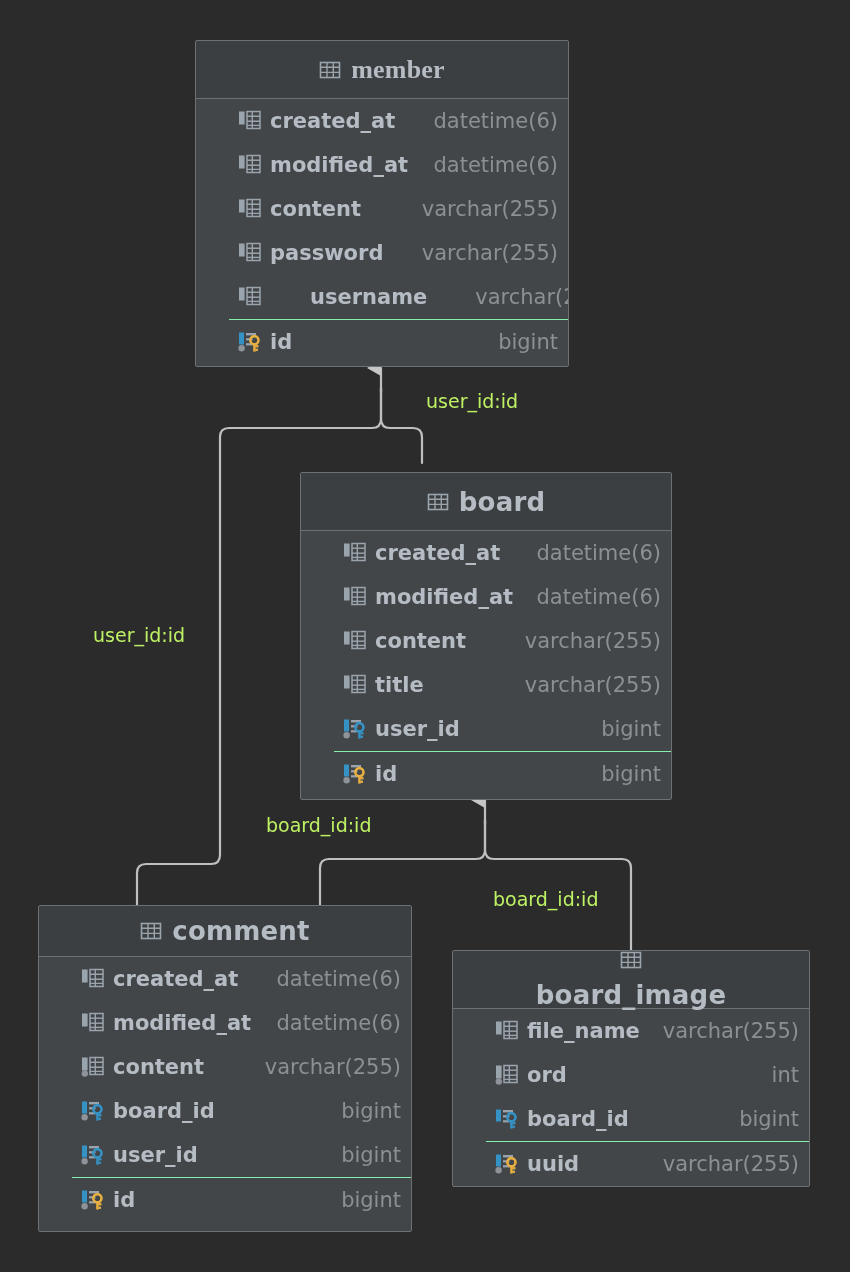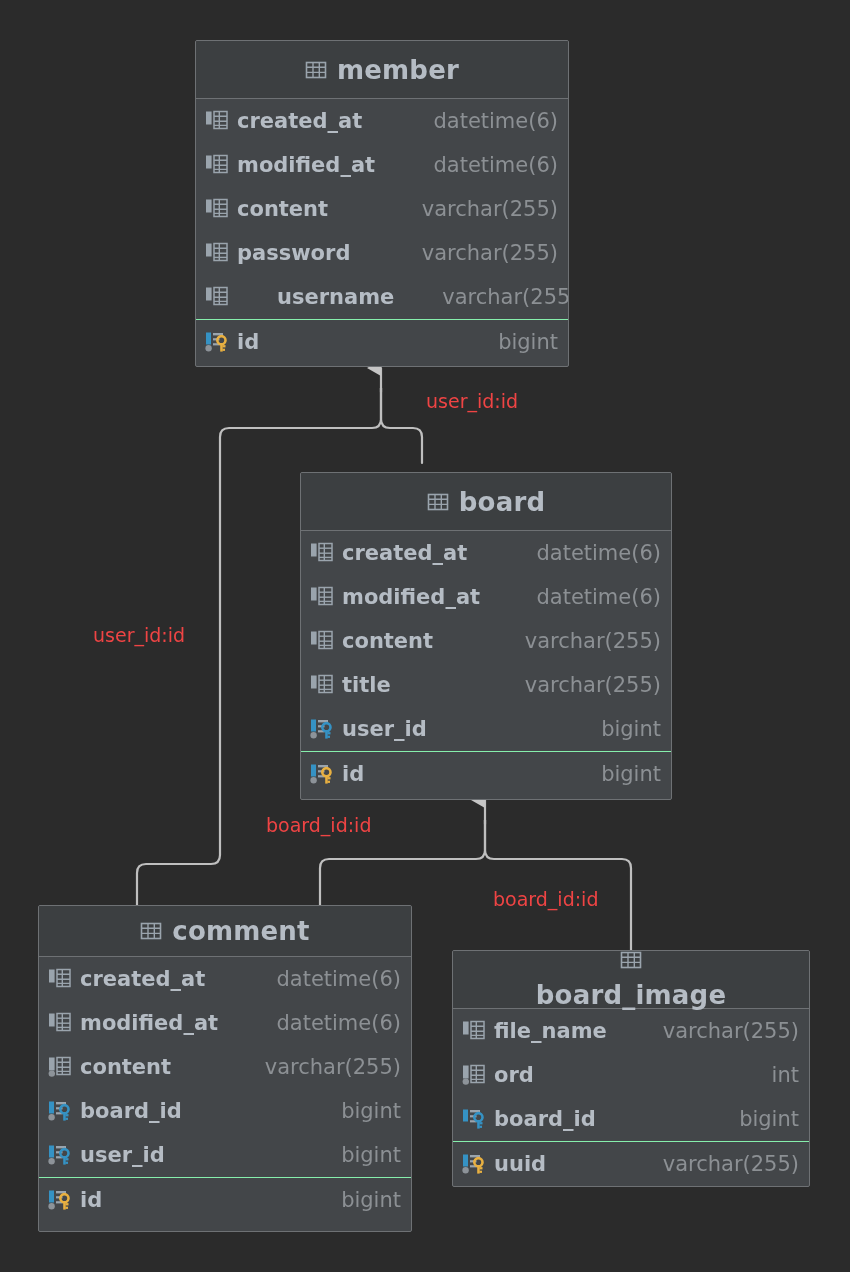--- a/index.html
+++ b/index.html
@@ -26,21 +26,21 @@
     position: absolute;
     left: 0;
     top: 0;
     width: 850px;
     height: 1272px;
     pointer-events: none;
   }
 
   .edge-label {
     position: absolute;
-    color: #ef4444;
+    color: #bef264;
     font-size: 19px;
     font-family: "DejaVu Sans", "Liberation Sans", sans-serif;
     white-space: nowrap;
     letter-spacing: 0px;
   }
 
   
   .tbl {
     position: absolute;
     box-sizing: border-box;
@@ -69,20 +69,21 @@
   .rows {
     display: flex;
     flex-direction: column;
   }
   .row {
     display: flex;
     align-items: center;
     box-sizing: border-box;
     padding: 0 10px 0 9px;
     gap: 8px;
+    margin-left: 33px;
   }
   .row.pk-row {
     border-top: 1px solid #86efac;
   }
   .fname {
     color: #b5bcc4;
     font-weight: bold;
     font-size: 21px;
     white-space: nowrap;
   }
@@ -159,21 +160,21 @@
     </g>
   </svg>
 
   <div class="edge-label" style="left:426px; top:390px;">user_id:id</div>
   <div class="edge-label" style="left:93px; top:624px;">user_id:id</div>
   <div class="edge-label" style="left:266px; top:814px;">board_id:id</div>
   <div class="edge-label" style="left:493px; top:888px;">board_id:id</div>
 
   <div id="tables-host">
       <div class="tbl" style="left: 195px; top: 40px; width: 374px; height: 327px;">
-        <div class="tbl-header" style="height:58px;">
+        <div class="tbl-header" style="height:58px;font-family:Liberation Serif, serif;">
           <svg class="ticon" viewBox="0 0 22 20">
             <rect x="1.5" y="2.5" width="19" height="15" fill="none" stroke="#9aa4ad" stroke-width="1.6"></rect>
             <line x1="1.5" y1="7.2" x2="20.5" y2="7.2" stroke="#9aa4ad" stroke-width="1.4"></line>
             <line x1="1.5" y1="12.4" x2="20.5" y2="12.4" stroke="#9aa4ad" stroke-width="1.4"></line>
             <line x1="8" y1="2.5" x2="8" y2="17.5" stroke="#9aa4ad" stroke-width="1.4"></line>
             <line x1="14.3" y1="2.5" x2="14.3" y2="17.5" stroke="#9aa4ad" stroke-width="1.4"></line>
           </svg>
           <span class="tbl-title">member</span>
         </div>
         <div class="rows">

